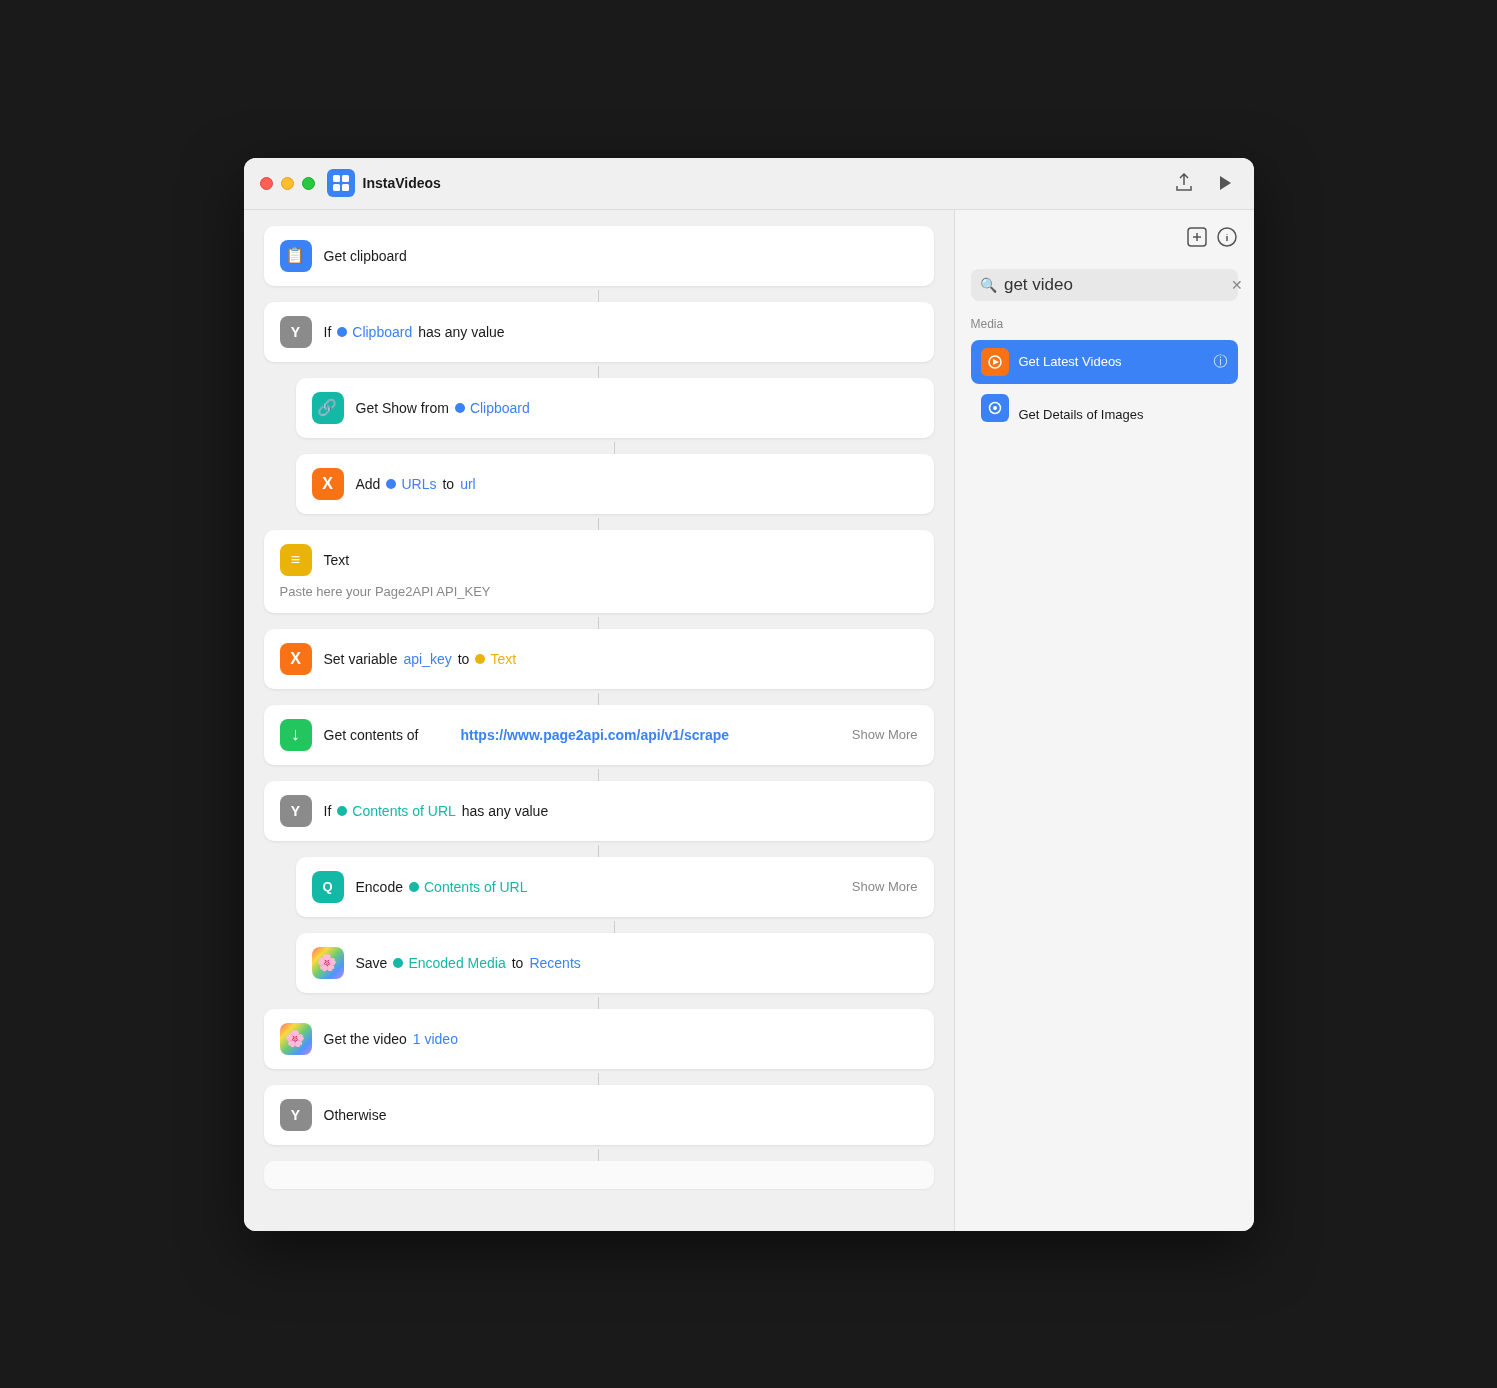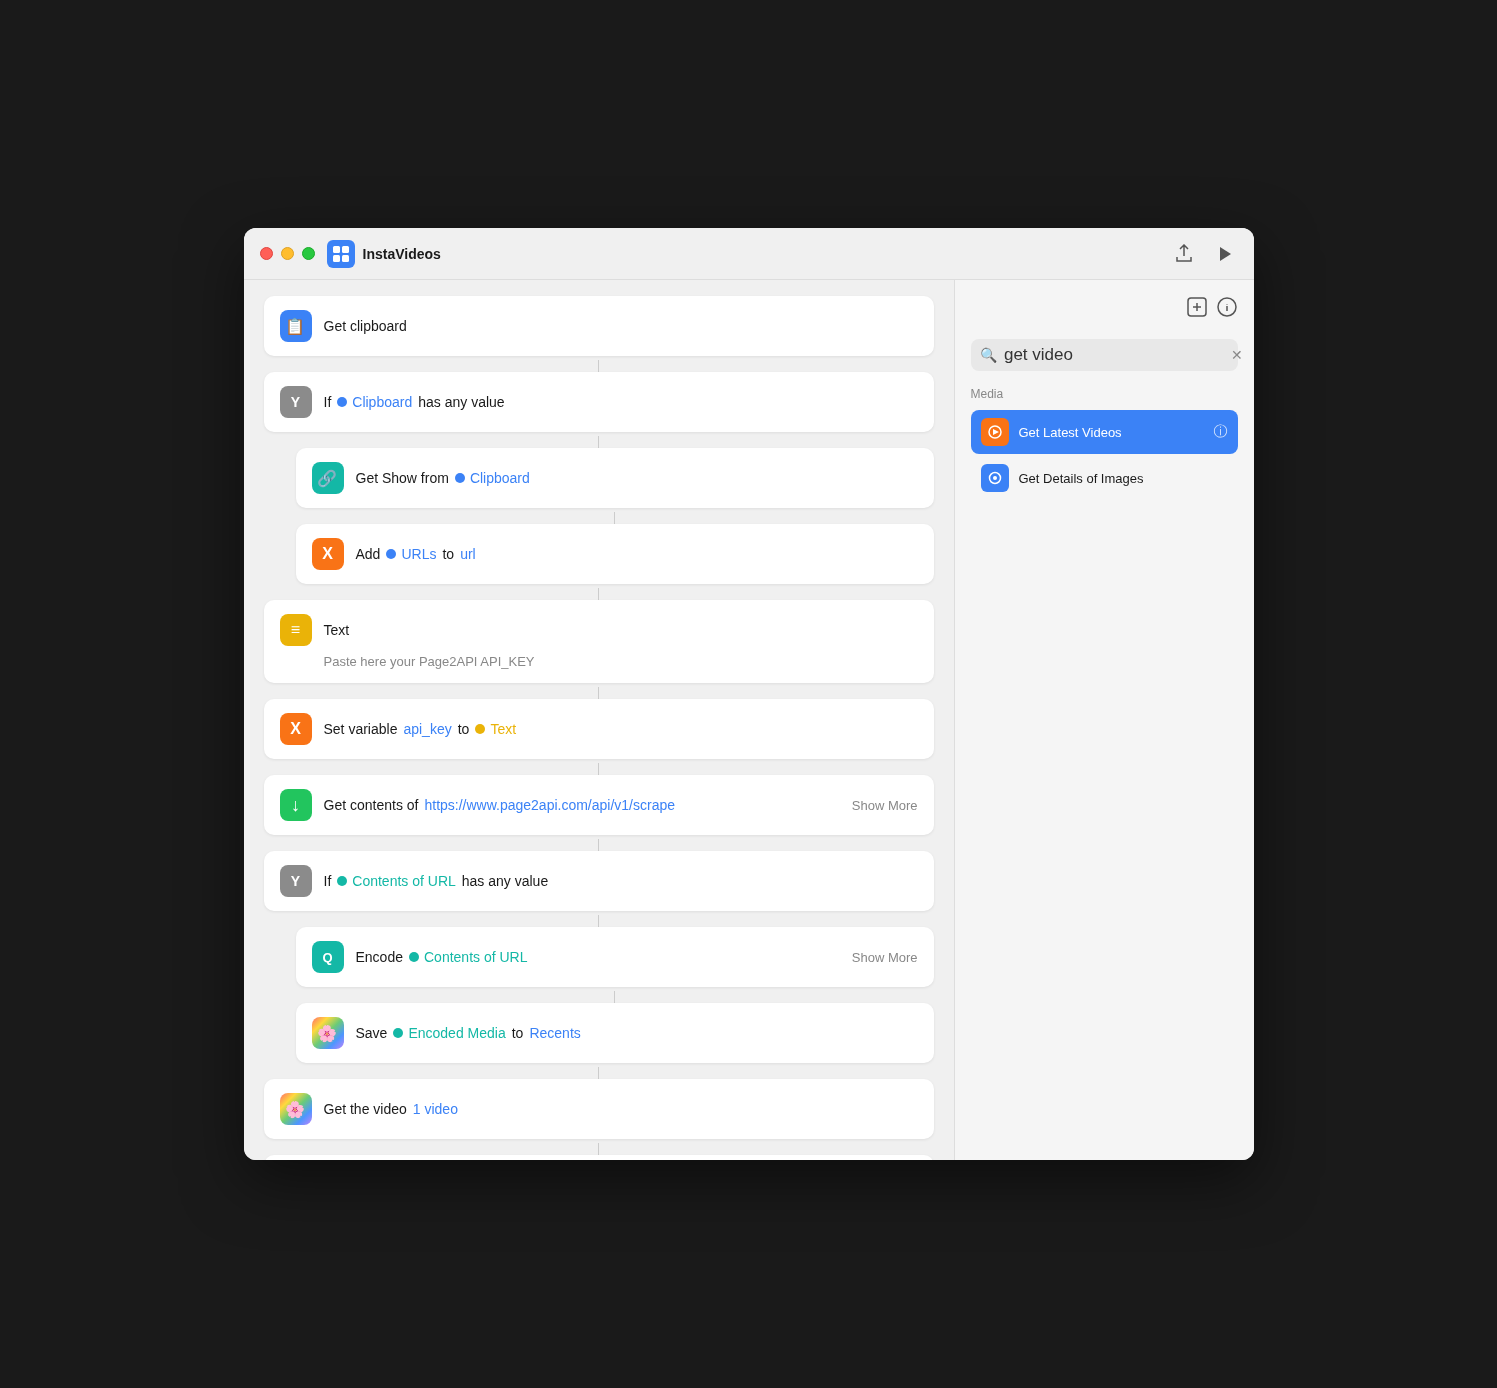--- a/index.html
+++ b/index.html
@@ -6,21 +6,21 @@
     body {
       background: #1a1a1a;
       display: flex;
       justify-content: center;
       align-items: center;
       min-height: 100vh;
       font-family: -apple-system, BlinkMacSystemFont, 'SF Pro Text', 'Helvetica Neue', sans-serif;
     }
     .window {
       width: 1010px;
-      height: 932px;
+      height: 1073px;
       background: #f5f5f5;
       border-radius: 12px;
       box-shadow: 0 20px 60px rgba(0,0,0,0.5);
       display: flex;
       flex-direction: column;
       overflow: hidden;
     }
     .titlebar {
       background: #f0f0f0;
       border-bottom: 1px solid #ddd;
@@ -162,21 +162,21 @@
       font-weight: 500;
       flex: 1;
     }
     .sidebar-item.active .sidebar-item-text { color: white; }
     .sidebar-item-info {
       color: rgba(255,255,255,0.8);
       font-size: 14px;
     }
     .sidebar-item-secondary {
       display: flex;
-      align-items: center;
+      align-items: flex-end;
       gap: 10px;
       padding: 8px 10px;
       border-radius: 8px;
       cursor: pointer;
     }
     .step-block {
       background: white;
       border-radius: 10px;
       padding: 14px 16px;
       margin-bottom: 4px;
@@ -210,39 +210,38 @@
       align-items: flex-end;
       gap: 6px;
       flex-wrap: wrap;
       font-size: 14px;
       color: #1a1a1a;
       flex: 1;
     }
     .step-content .label { color: #1a1a1a; font-weight: 400; }
     .step-content .var-blue { color: #3b82f6; font-weight: 500; display: flex; align-items: center; gap: 3px; }
     .step-content .var-teal { color: #14b8a6; font-weight: 500; display: flex; align-items: center; gap: 3px; }
-    .step-content .link { color: #3b82f6; font-weight: 400; }
+    .step-content .link { color: #3b82f6; font-weight: 700; margin-left: 36px; }
     .step-more { color: #888; font-size: 13px; cursor: pointer; }
     .text-block {
       background: white;
       border-radius: 10px;
       padding: 14px 16px;
       margin-bottom: 4px;
       box-shadow: 0 1px 3px rgba(0,0,0,0.08);
     }
     .text-block-header {
       display: flex;
       align-items: center;
       gap: 12px;
       margin-bottom: 8px;
     }
     .text-block-content {
       color: #888;
       font-size: 13px;
-      margin-left: 44px;
     }
     .connector {
       display: flex;
       justify-content: center;
       height: 12px;
       align-items: center;
     }
     .connector-line {
       width: 1px;
       height: 12px;

